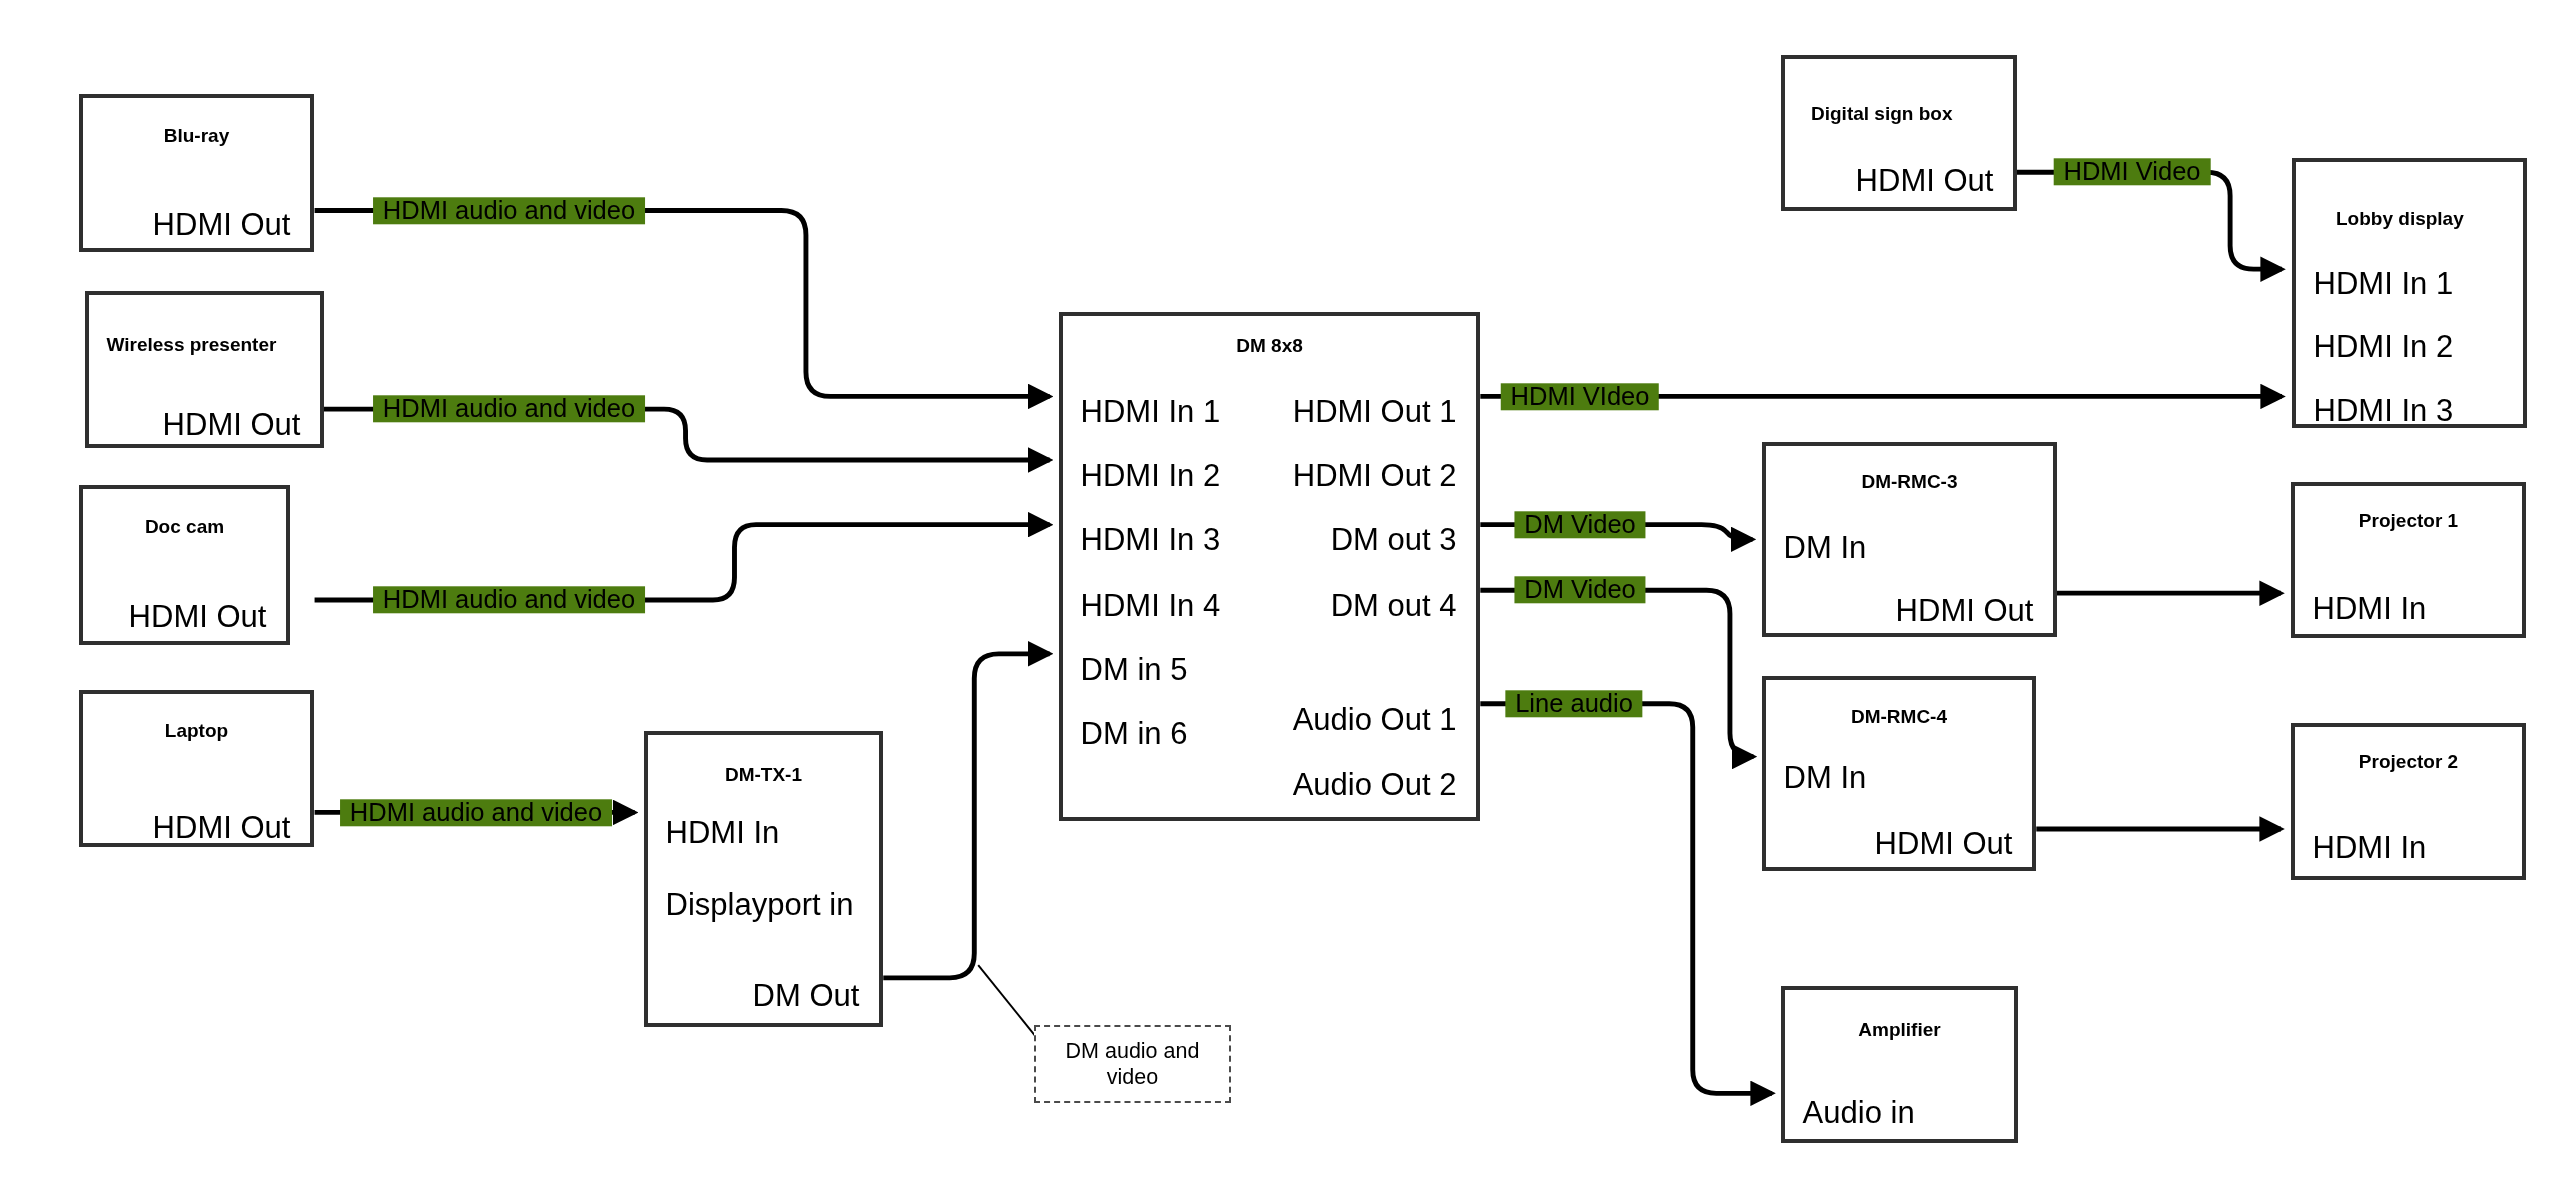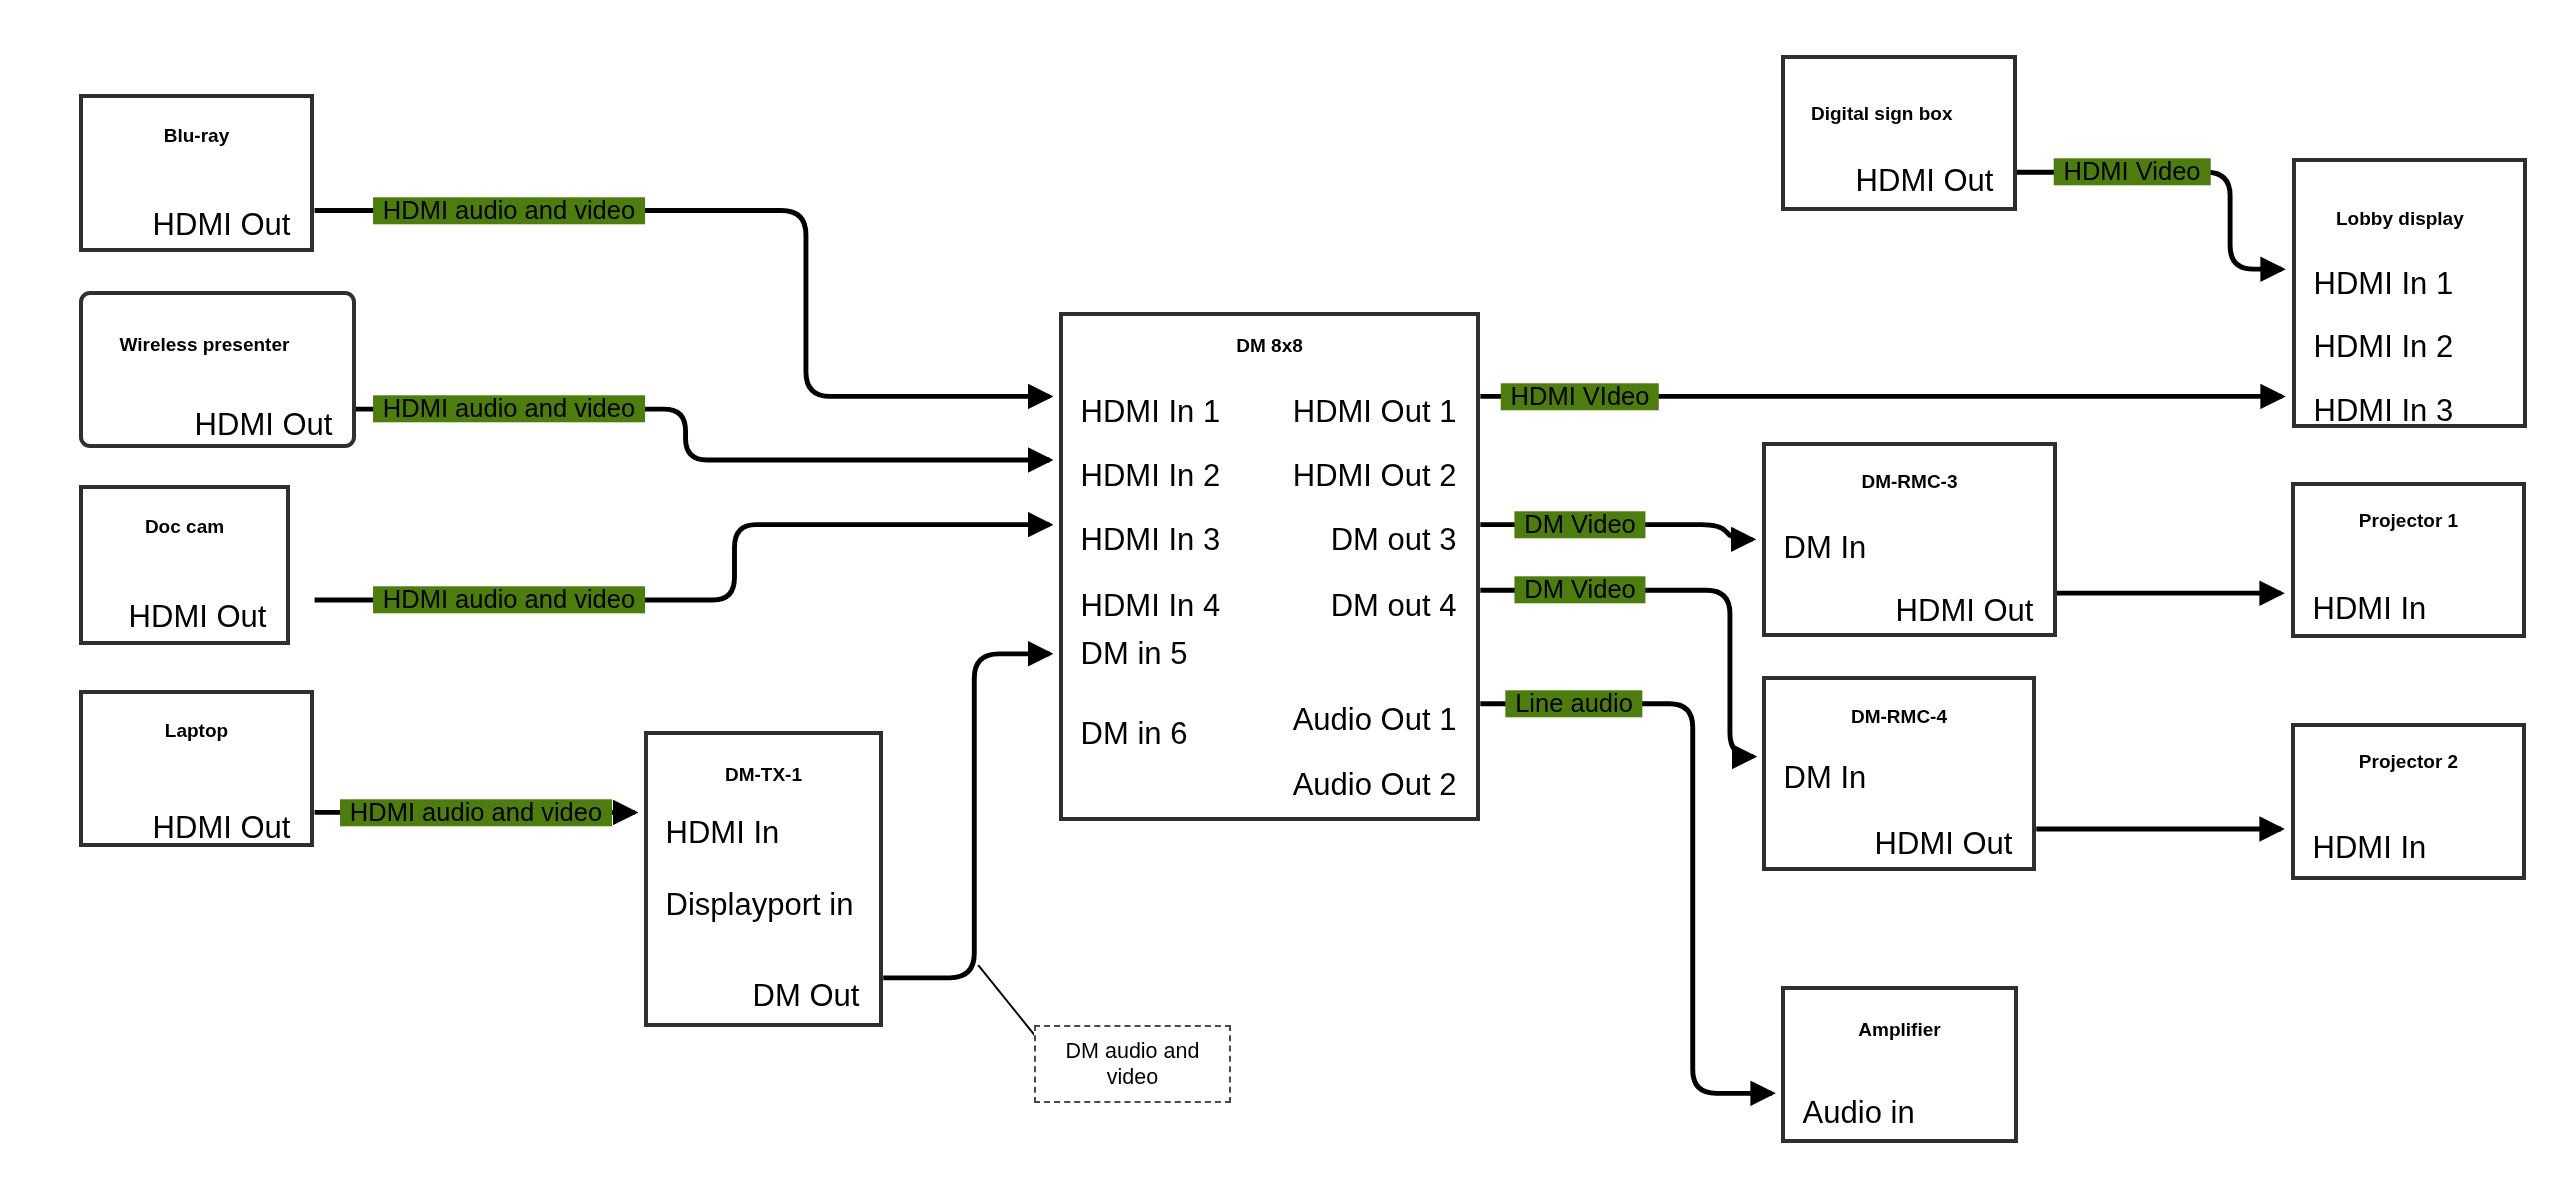--- a/index.html
+++ b/index.html
@@ -62,21 +62,21 @@
   <path class="wire" d="M 2080 606 H 2330" marker-end="url(#arrow)"></path>
   <path class="wire" d="M 2080 847 H 2330" marker-end="url(#arrow)"></path>
   <path class="leader" d="M 999 986 L 1057 1058"></path>
 </svg>
 
 <div class="device" style="left:79px;top:94px;width:235px;height:158px;">
   <div class="title" style="top:37px">Blu-ray</div>
   <div class="port pr" style="top:115px">HDMI Out</div>
 </div>
 
-<div class="device" style="left:79px;top:291px;width:277px;height:157px;border-radius:11px;">
+<div class="device" style="left:85px;top:291px;width:239px;height:157px;">
   <div class="title wrap" style="top:49px;width:196px;">Wireless presenter</div>
   <div class="port pr" style="top:118px">HDMI Out</div>
 </div>
 
 <div class="device" style="left:79px;top:485px;width:211px;height:160px;">
   <div class="title" style="top:37px">Doc cam</div>
   <div class="port pr" style="top:116px">HDMI Out</div>
 </div>
 
 <div class="device" style="left:79px;top:690px;width:235px;height:157px;">
@@ -90,21 +90,21 @@
   <div class="port pl" style="top:158px">Displayport in</div>
   <div class="port pr" style="top:249px">DM Out</div>
 </div>
 
 <div class="device" style="left:1059px;top:312px;width:421px;height:509px;padding-left:21px;">
   <div class="title" style="top:29px">DM 8x8</div>
   <div class="port pl" style="top:84px">HDMI In 1</div>
   <div class="port pl" style="top:148px">HDMI In 2</div>
   <div class="port pl" style="top:212px">HDMI In 3</div>
   <div class="port pl" style="top:278px">HDMI In 4</div>
-  <div class="port pl" style="top:326px">DM in 5</div>
+  <div class="port pl" style="top:342px">DM in 5</div>
   <div class="port pl" style="top:406px">DM in 6</div>
   <div class="port pr" style="top:84px">HDMI Out 1</div>
   <div class="port pr" style="top:148px">HDMI Out 2</div>
   <div class="port pr" style="top:212px">DM out 3</div>
   <div class="port pr" style="top:278px">DM out 4</div>
   <div class="port pr" style="top:392px">Audio Out 1</div>
   <div class="port pr" style="top:457px">Audio Out 2</div>
 </div>
 
 <div class="device" style="left:1781px;top:55px;width:236px;height:156px;">

